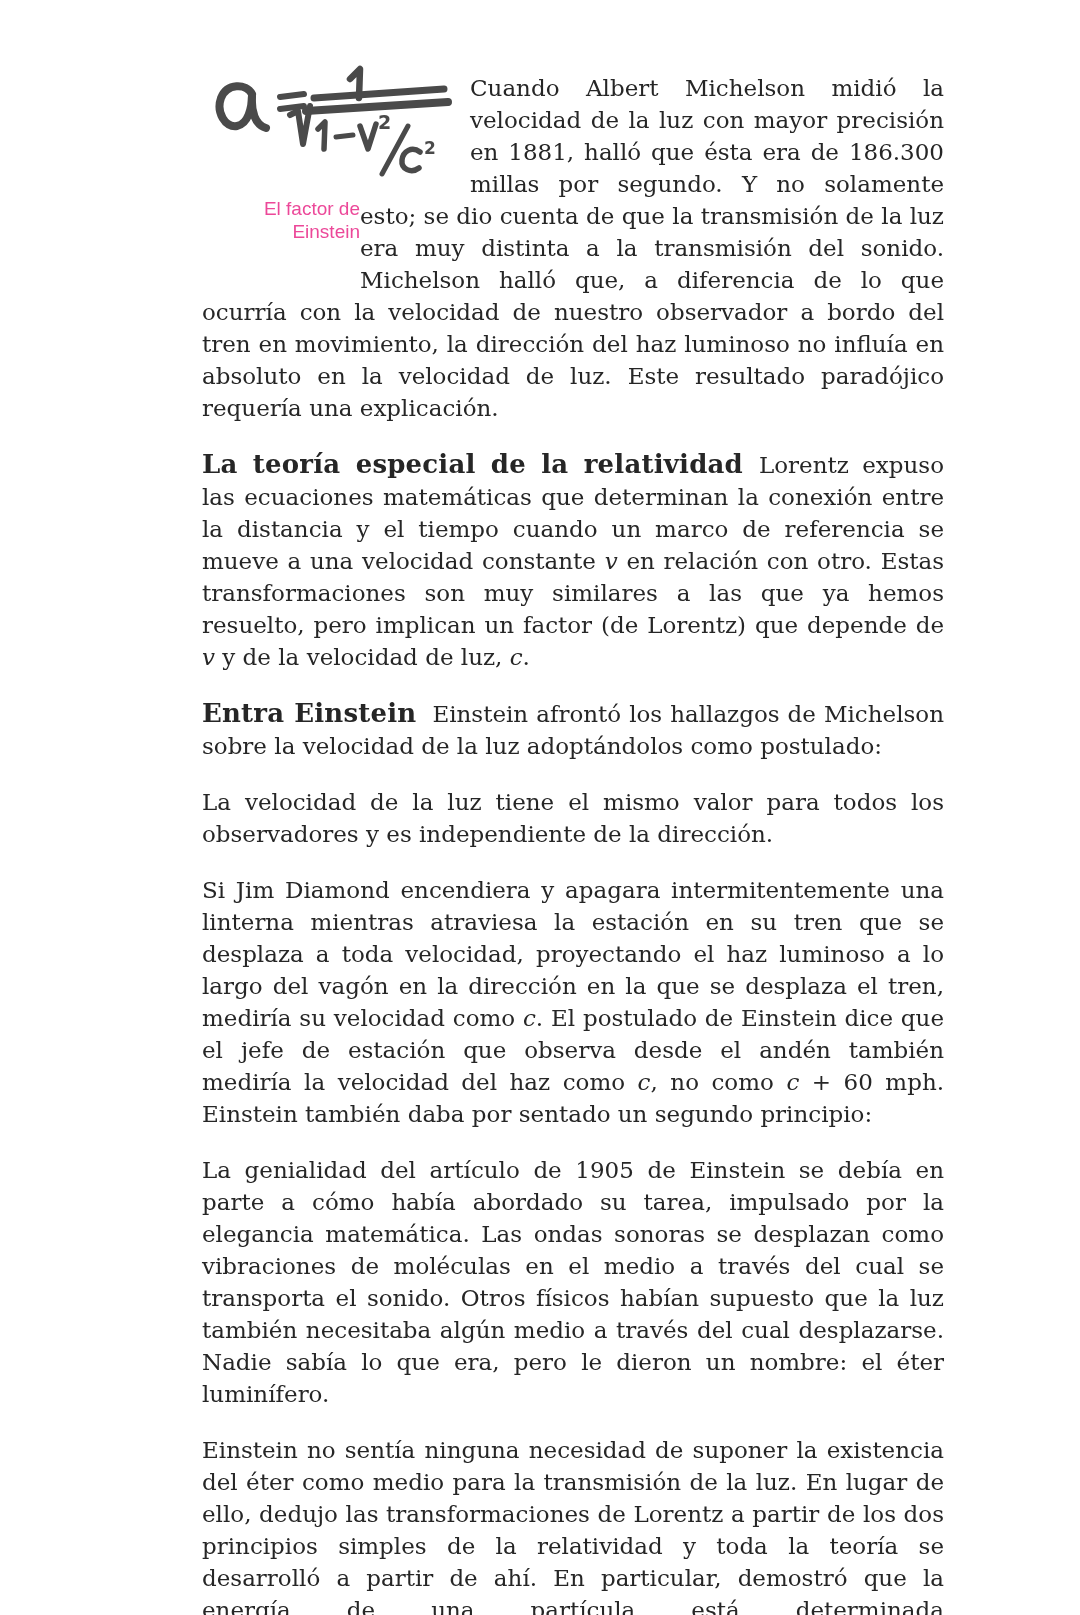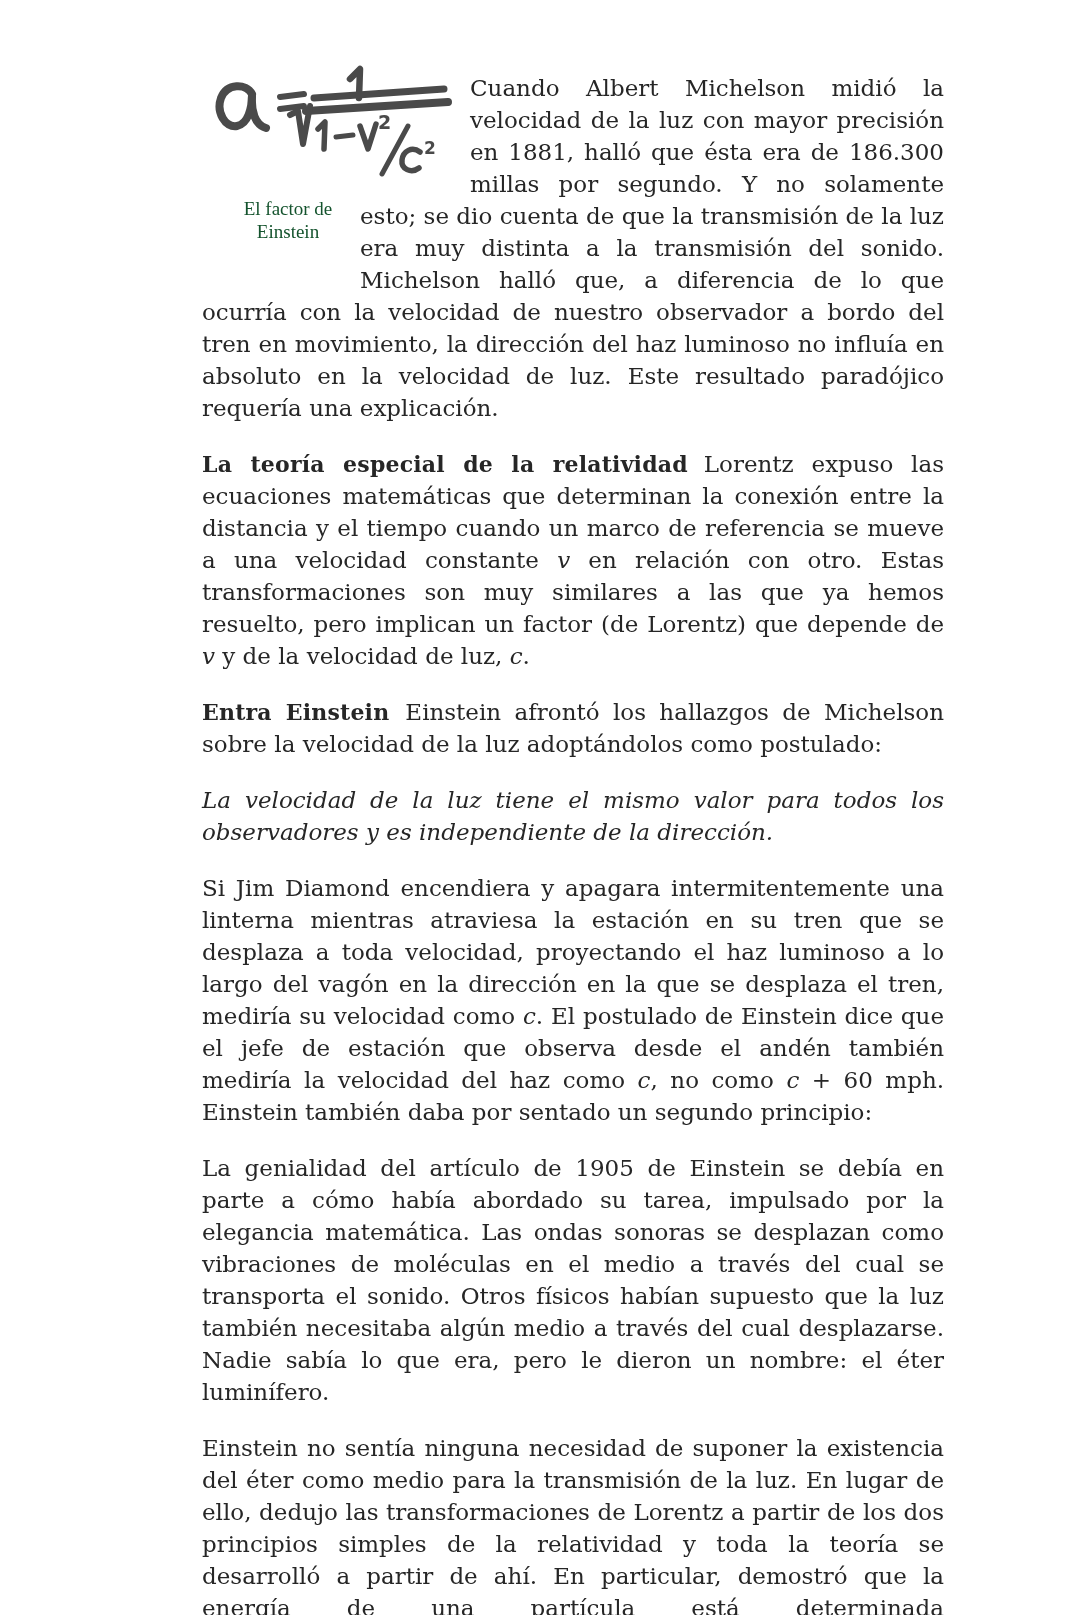--- a/index.html
+++ b/index.html
@@ -21,31 +21,31 @@
   }
   .formula-float{
     float:left;
     width:268px;height:130px;
   }
   .caption-float{
     float:left;clear:left;
     width:158px;height:98px;
     box-sizing:border-box;
     padding:11px 0 0 14px;
-    font-family:Liberation Serif, serif;
+    font-family:Liberation Sans, sans-serif;
     font-size:19px;line-height:23px;
-    color:#14532d;
-    text-align:center;
+    color:#ec4899;
+    text-align:right;
   }
   p.body-p{margin:16px 0 24px 0;}
-  p.quote-p{margin:0 0 24px 0;font-style:italic;}
+  p.quote-p{margin:0 0 24px 0;}
   p.last-p{text-align-last:justify;}
   .runin{
     font-weight:bold;
-    font-size:22px;
+    font-size:26px;
     margin-right:16px;
     letter-spacing:.2px;
   }
   em{font-style:italic;}
   svg .stroke{
     fill:none;stroke:#4a4a4a;
     stroke-linecap:round;stroke-linejoin:round;
   }
   svg text.sketch{
     font-family:"DejaVu Sans",sans-serif;

